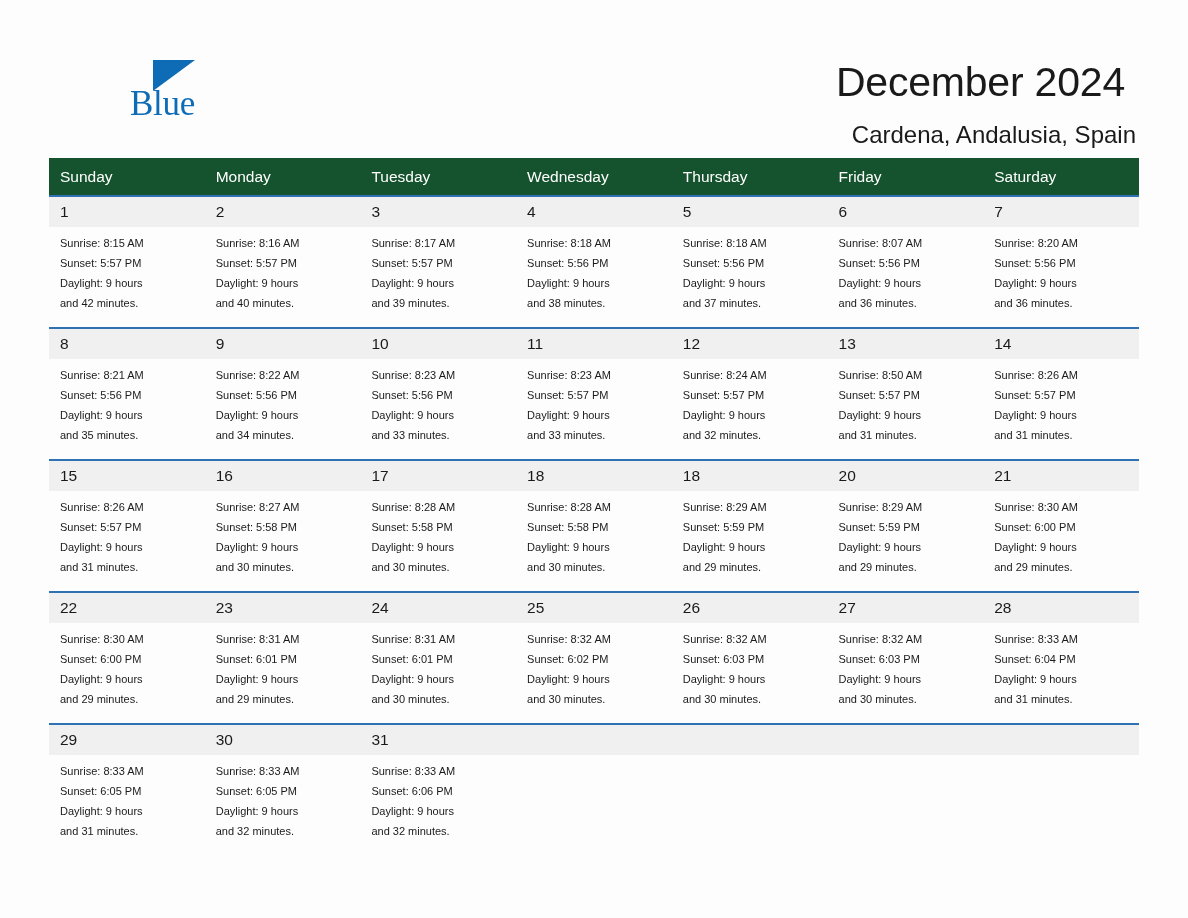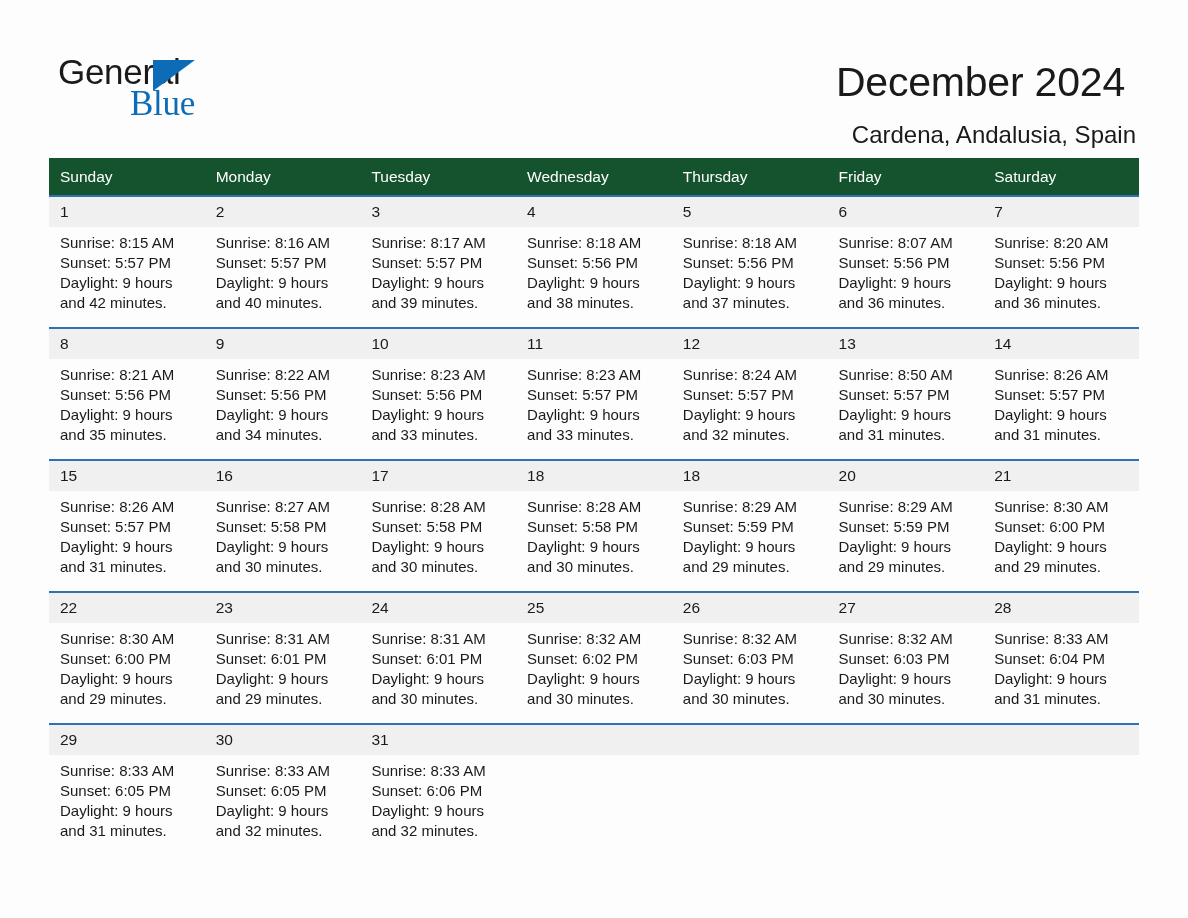--- a/index.html
+++ b/index.html
@@ -124,40 +124,39 @@
     padding: 5px 0 5px 11px;
     height: 20px;
     box-sizing: content-box;
     line-height: 20px;
   }
   .daynum.empty {
     color: transparent;
   }
   .details {
     padding: 6px 8px 14px 11px;
-    font-size: 15px;
+    font-size: 11px;
     line-height: 20px;
     color: #1a1a1a;
   }
   .details div {
     white-space: nowrap;
   }
   tr.week-last .details {
     padding-bottom: 10px;
   }
 </style>
 </head>
 <body>
 
 <div class="page">
 
   <div class="top-bar">
 
     <div class="logo">
-      <span class="logo-general">General</span>
       <span class="logo-triangle"></span>
       <span class="logo-blue">Blue</span>
     </div>
 
     <div class="title-block">
       <h1 class="cal-title">December 2024</h1>
       <h2 class="cal-subtitle">Cardena, Andalusia, Spain</h2>
     </div>
 
   </div>

